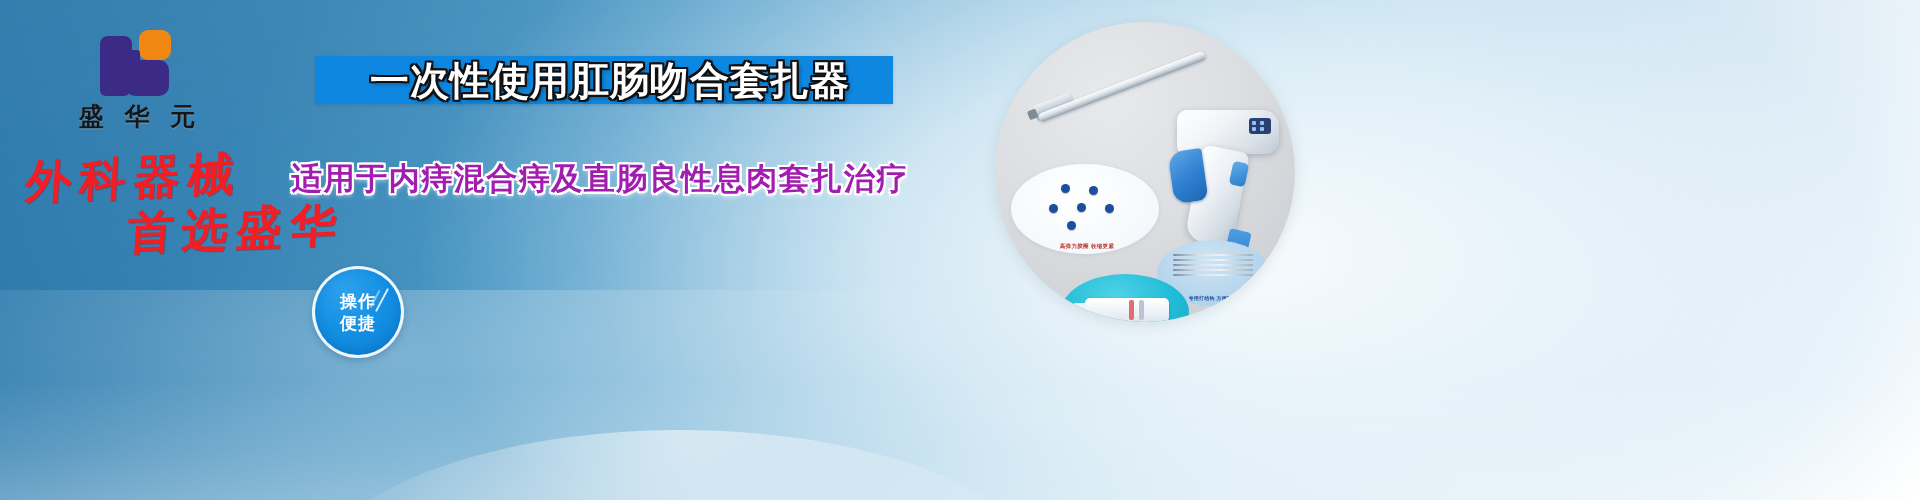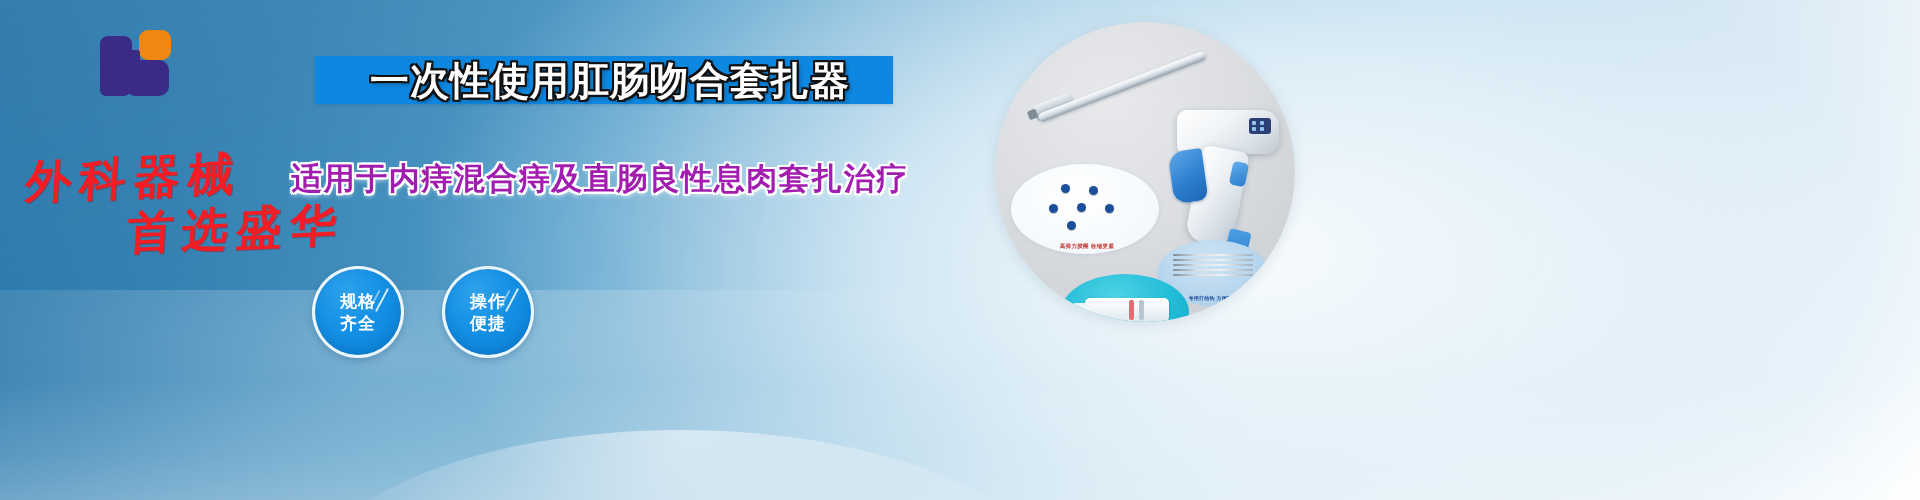--- a/index.html
+++ b/index.html
@@ -240,39 +240,34 @@
 <div class="bottom-fade"></div>
 
 <div class="logo-wrap">
   <div class="logo-mark">
     <i class="lb1"></i>
       <i class="lb2"></i>
       <i class="lb3"></i>
       <i class="lb4"></i>
       <i class="lb5"></i>
   </div>
+  <div class="logo-text">盛 华 元</div>
 </div>
 
 <div class="calli">
   <span class="l1">外科器械</span>
   <span class="l2">首选盛华</span>
 </div>
 
 <div class="headline-bar"></div>
 <div class="headline-text">一次性使用肛肠吻合套扎器</div>
 
 <div class="subtitle">适用于内痔混合痔及直肠良性息肉套扎治疗</div>
 
 <div class="badges">
-  <div class="badge">
-    <span class="slash"></span>
-    <span class="slash2"></span>
-    <span>规格</span>
-    <span>齐全</span>
-  </div>
   <div class="badge">
     <span class="slash"></span>
     <span class="slash2"></span>
     <span>操作</span>
     <span>便捷</span>
   </div>
 </div>
 
 <div class="photo">
 

